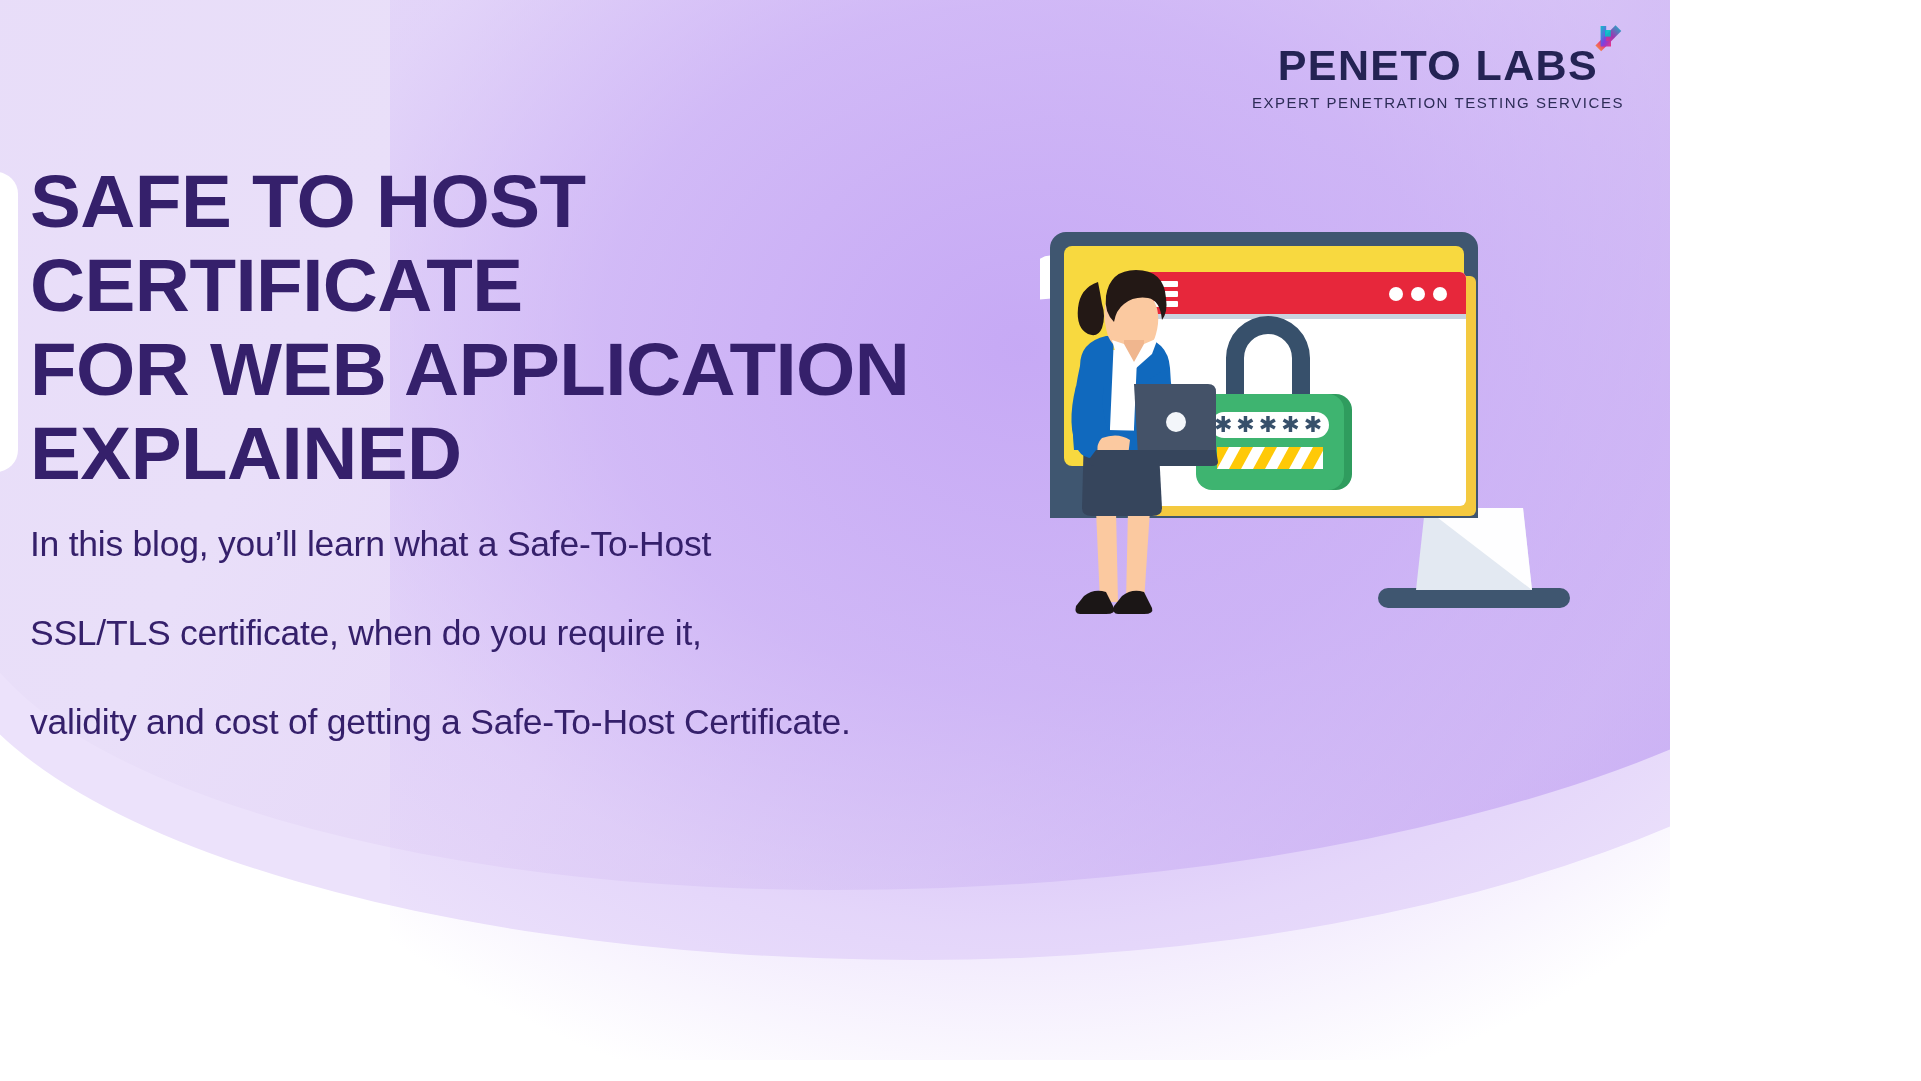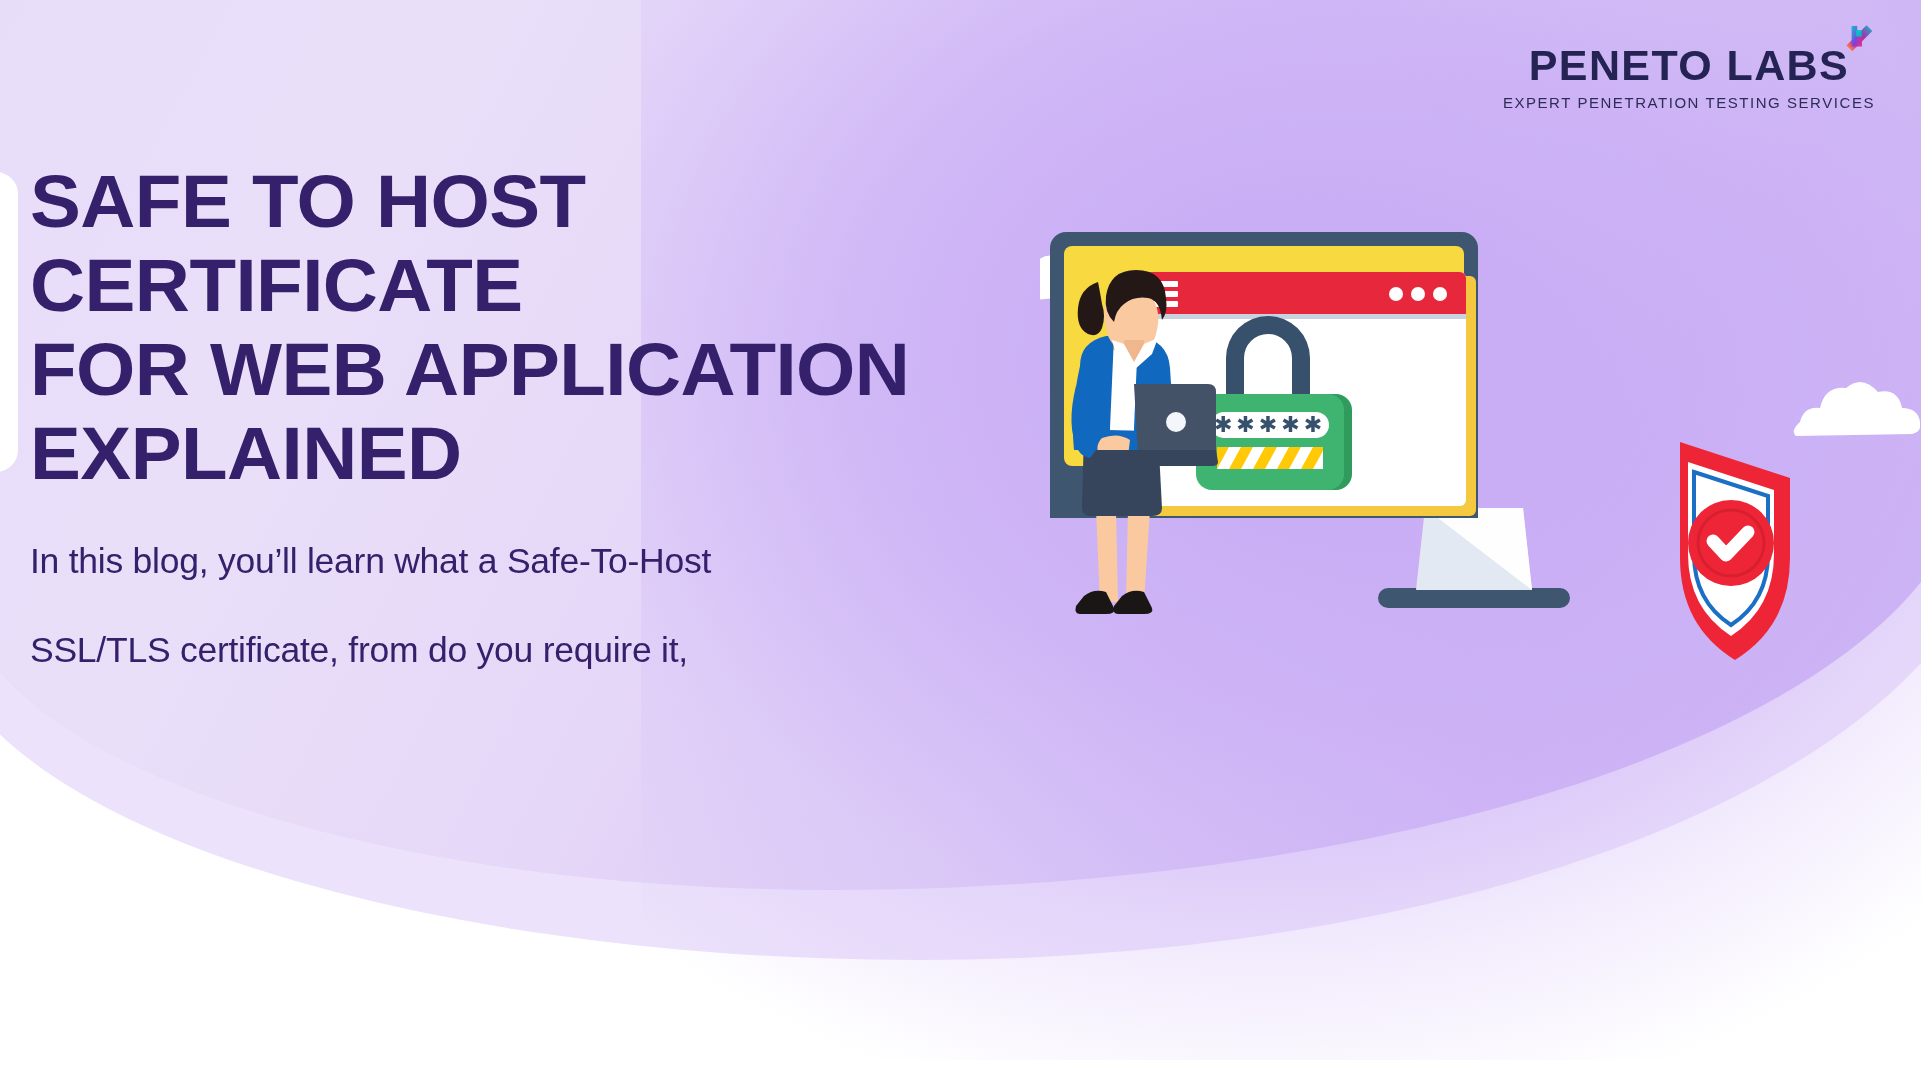--- a/index.html
+++ b/index.html
@@ -8,21 +8,21 @@
   body {
     font-family:"Liberation Sans", sans-serif;
     background:#ffffff;
     position:relative;
   }
 
   
   #banner {
     position:absolute;
     left:0; top:0;
-    width:1921px; height:1081px;
+    width:1670px; height:1081px;
     overflow:hidden;
     background:#ffffff;
   }
 
   
   .bg-wave-light {
     position:absolute;
     left:-60px; top:-40px;
     width:2060px; height:1000px;
     background:#ece2fb;
@@ -113,21 +113,21 @@
     font-weight:700;
     font-size:74px;
     line-height:84px;
     letter-spacing:-0.5px;
     color:#35206B;
     text-transform:uppercase;
     transform:scaleX(1.03);
     transform-origin:left center;
   }
   .subcopy {
-    margin-top:43px;
+    margin-top:26px;
     font-family:"Liberation Sans", sans-serif;
     font-weight:400;
     font-size:35.5px;
     line-height:44.5px;
     letter-spacing:-0.25px;
     color:#35206B;
   }
 
   
   .illus {
@@ -168,21 +168,21 @@
         <path d="M23.5 2.2 L29.3 8.0 L9.2 28.2 L3.4 22.4 Z" fill="url(#lgMark)" opacity="0.95"></path>
         <path d="M8.6 3.0 L14.2 3.0 L14.2 18.0 L19.0 18.0 L19.0 23.4 L8.6 23.4 Z" fill="url(#lgMark2)" opacity="0.95"></path>
         <path d="M13.0 7.0 L18.8 7.0 L18.8 13.6 L13.0 13.6 Z" fill="#00C2C7" opacity="0.9"></path>
       </svg>
     </div>
     <div class="logo-tagline">EXPERT PENETRATION TESTING SERVICES</div>
   </div>
 
   <div class="copy">
     <h1 class="headline"><span>SAFE TO HOST CERTIFICATE</span><br><span>FOR WEB APPLICATION</span><br><span>EXPLAINED</span></h1>
-    <p class="subcopy"><span>In this blog, you’ll learn what a Safe-To-Host</span><br><br><span>SSL/TLS certificate, from do you require it,</span><br><br></p>
+    <p class="subcopy"><span>In this blog, you’ll learn what a Safe-To-Host</span><br><br><span>SSL/TLS certificate, when do you require it,</span><br><br><span>validity and cost of getting a Safe-To-Host Certificate.</span></p>
   </div>
 
   <div class="illus">
     <svg width="880" height="450" viewBox="0 0 880 450">
 
       <g fill="#FFFFFF">
         <path d="M-90 86 q6 -12 20 -10 q4 -14 20 -13 q10 -12 25 -5 q8 -12 22 -7 q14 -12 28 2 q16 -6 22 10 q10 2 10 12 q0 8 -6 10 L-86 97 q-8 -3 -4 -11 Z"></path>
       </g>
       <g fill="#FFFFFF">
         <path d="M760 212 q4 -16 20 -14 q5 -22 26 -20 q16 -14 32 4 q20 -4 24 16 q16 0 18 14 q2 10 -8 12 L756 226 q-6 -5 4 -14 Z"></path>

